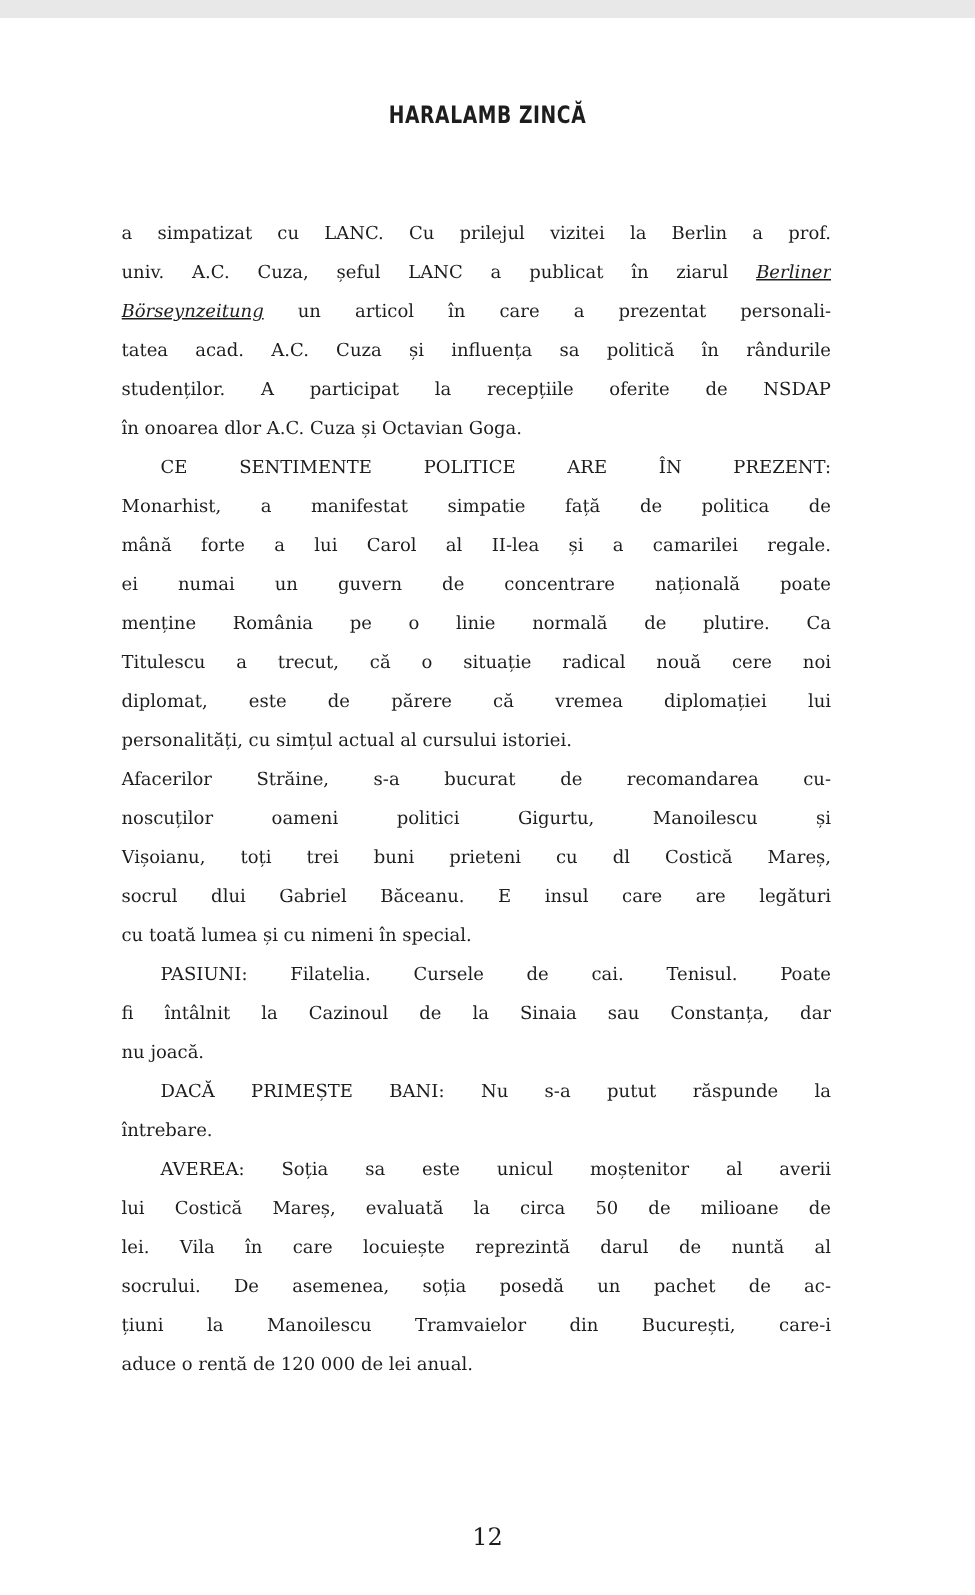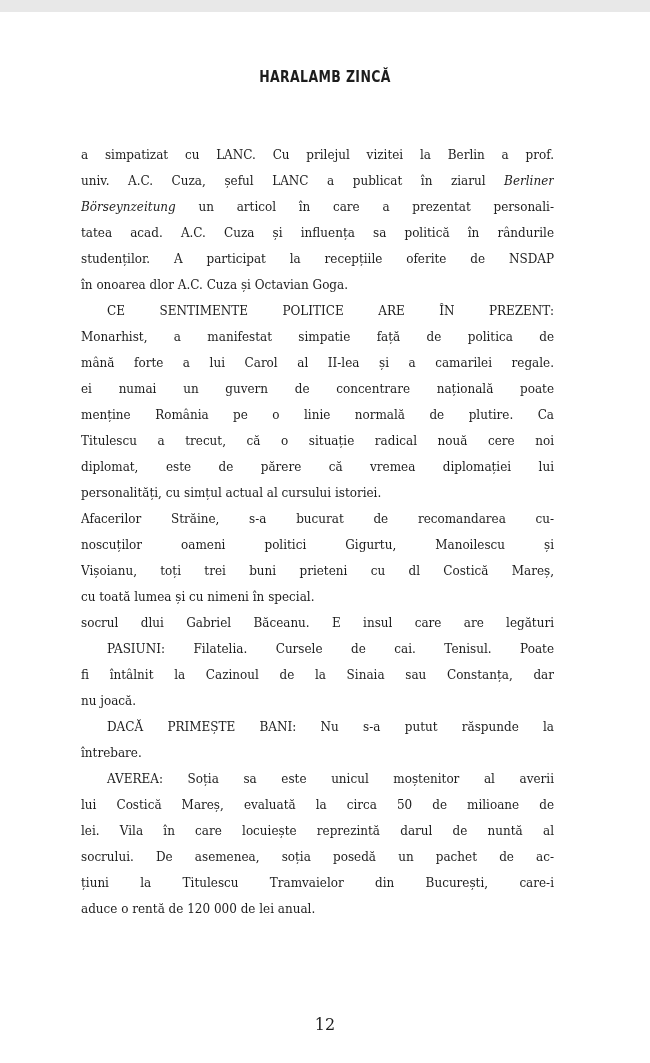--- a/index.html
+++ b/index.html
@@ -55,20 +55,21 @@
   }
   .line.end {
     text-align: left;
     text-align-last: left;
   }
   .line.indent {
     text-indent: 26px;
   }
   .line i {
     font-style: italic;
+    text-decoration: underline;
   }
   .page-number {
     position: absolute;
     top: 1003px;
     left: 0;
     width: 650px;
     text-align: center;
     font-size: 16px;
     color: var(--ink, #1d1d1d);
   }
@@ -90,29 +91,29 @@
       <div class="line"><span>Monarhist, a manifestat simpatie față de politica de</span></div>
       <div class="line"><span>mână forte a lui Carol al II-lea și a camarilei regale.</span></div>
       <div class="line"><span>ei numai un guvern de concentrare națională poate</span></div>
       <div class="line"><span>menține România pe o linie normală de plutire. Ca</span></div>
       <div class="line"><span>Titulescu a trecut, că o situație radical nouă cere noi</span></div>
       <div class="line"><span>diplomat, este de părere că vremea diplomației lui</span></div>
       <div class="line end"><span>personalități, cu simțul actual al cursului istoriei.</span></div>
       <div class="line"><span>Afacerilor Străine, s-a bucurat de recomandarea cu-</span></div>
       <div class="line"><span>noscuților oameni politici Gigurtu, Manoilescu și</span></div>
       <div class="line"><span>Vișoianu, toți trei buni prieteni cu dl Costică Mareș,</span></div>
+      <div class="line"><span>socrul dlui Gabriel Băceanu. E insul care are legături</span></div>
       <div class="line end"><span>cu toată lumea și cu nimeni în special.</span></div>
-      <div class="line"><span>socrul dlui Gabriel Băceanu. E insul care are legături</span></div>
       <div class="line indent"><span>PASIUNI: Filatelia. Cursele de cai. Tenisul. Poate</span></div>
       <div class="line"><span>fi întâlnit la Cazinoul de la Sinaia sau Constanța, dar</span></div>
       <div class="line end"><span>nu joacă.</span></div>
       <div class="line indent"><span>DACĂ PRIMEȘTE BANI: Nu s-a putut răspunde la</span></div>
       <div class="line end"><span>întrebare.</span></div>
       <div class="line indent"><span>AVEREA: Soția sa este unicul moștenitor al averii</span></div>
       <div class="line"><span>lui Costică Mareș, evaluată la circa 50 de milioane de</span></div>
       <div class="line"><span>lei. Vila în care locuiește reprezintă darul de nuntă al</span></div>
       <div class="line"><span>socrului. De asemenea, soția posedă un pachet de ac-</span></div>
-      <div class="line"><span>țiuni la Titulescu Tramvaielor din București, care-i</span></div>
+      <div class="line"><span>țiuni la Manoilescu Tramvaielor din București, care-i</span></div>
       <div class="line end"><span>aduce o rentă de 120 000 de lei anual.</span></div>
     </div>
 
   <div class="page-number">12</div>
 </div>
 
 </body></html>

